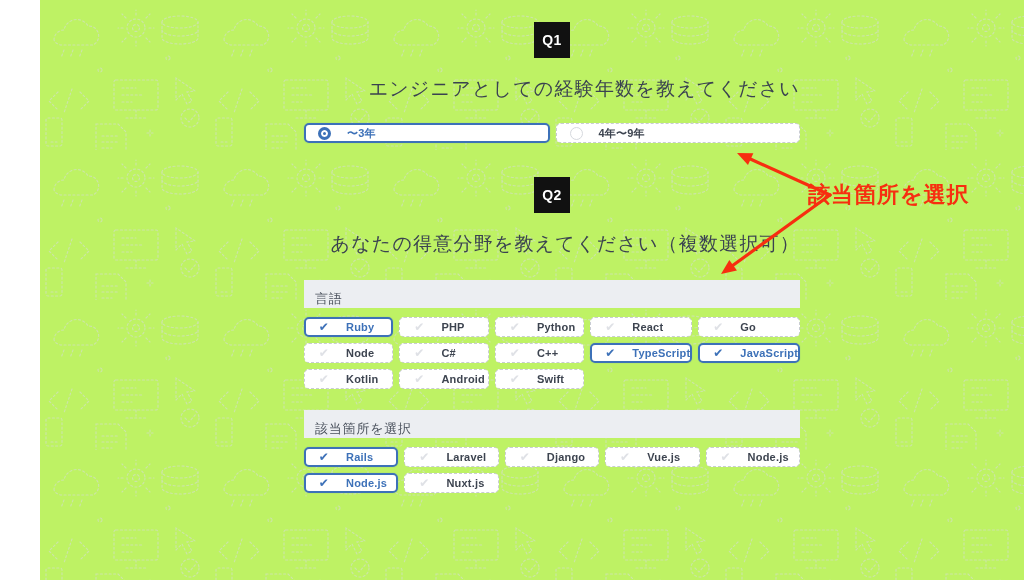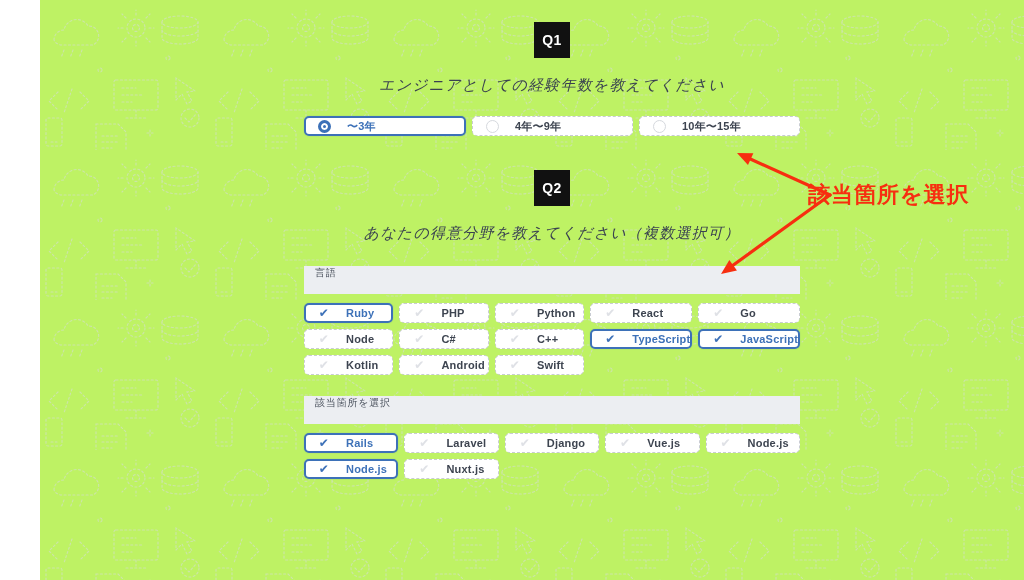--- a/index.html
+++ b/index.html
@@ -49,26 +49,25 @@
     font-size: 14px;
     font-weight: bold;
     display: flex;
     align-items: center;
     justify-content: center;
     margin: 0 auto;
     letter-spacing: 0.3px;
   }
 
   .qtitle {
-    text-align: center;
-    font-size: 15px;
+    text-align: right;
+    font-size: 19px;
     color: #3a4250;
     letter-spacing: 1.2px;
     margin-top: 18px;
-    font-style: italic;
   }
 
   
   .optrow {
     display: flex;
     gap: 6px;
   }
 
   .opt {
     flex: 1 1 0;
@@ -128,23 +127,23 @@
   }
   .cbgrid .opt {
     flex: none;
     width: auto;
   }
 
   .sectionbar {
     height: 28px;
     background: #eceef2;
     display: flex;
-    align-items: flex-start;
+    align-items: flex-end;
     padding-left: 11px;
-    font-size: 10px;
+    font-size: 13px;
     color: #49505c;
     letter-spacing: 0.8px;
   }
 
   
   #annot {
     position: absolute;
     left: 0; top: 0;
     width: 1024px;
     height: 580px;
@@ -215,24 +214,20 @@
 
     <div class="optrow" style="margin-top:21px">
       <div class="opt sel">
         <span class="radio-dot"></span>
         <span>〜3年</span>
       </div>
       <div class="opt">
         <span class="radio-dot"></span>
         <span>4年〜9年</span>
       </div>
-      <div class="opt">
-        <span class="radio-dot"></span>
-        <span>10年〜15年</span>
-      </div>
     </div>
 
     <div style="height:34px"></div>
     <div class="qbadge">Q2</div>
     <div class="qtitle">あなたの得意分野を教えてください（複数選択可）</div>
 
     <div class="sectionbar" style="margin-top:23px">
       <span>言語</span>
     </div>
     <div class="cbgrid" style="margin-top:9px">

